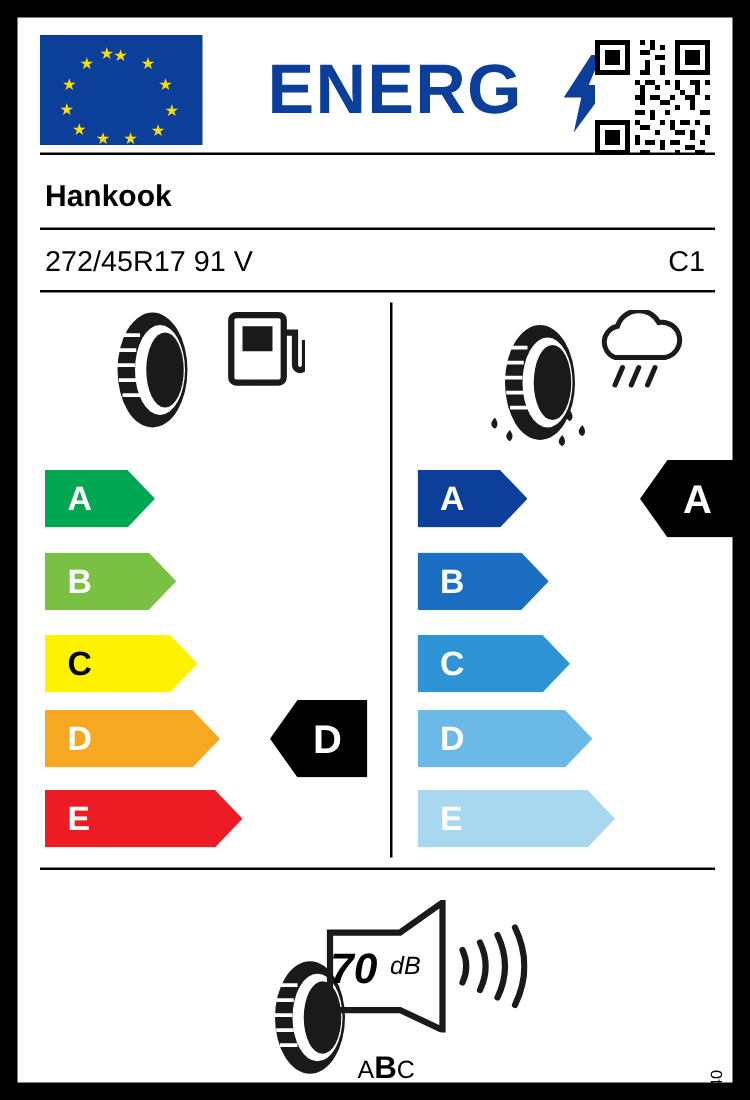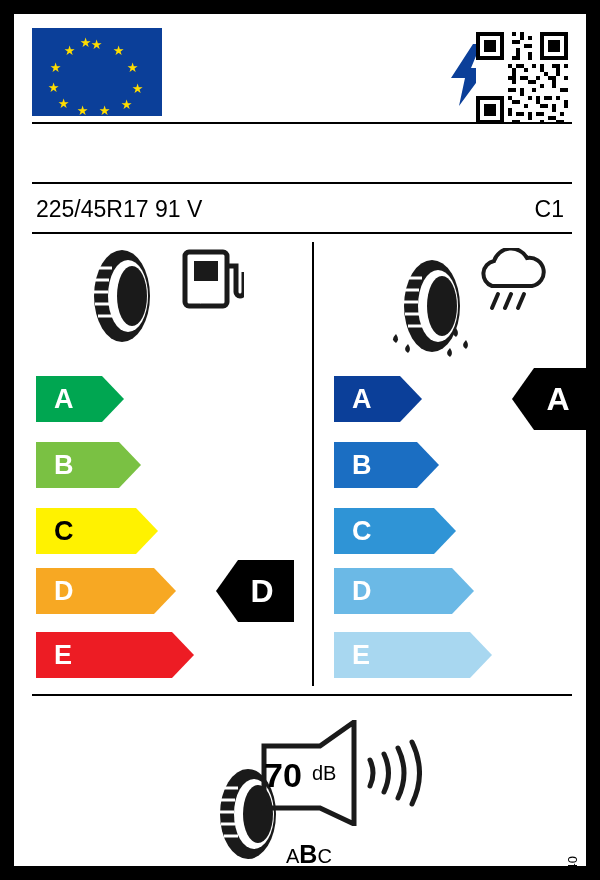--- a/index.html
+++ b/index.html
@@ -154,20 +154,21 @@
     position: absolute;
     left: 0;
     top: 690px;
     width: 100%;
     height: 166px;
   }
   .db-value {
     position: absolute;
     font-weight: bold;
     color: #000;
+    font-style: italic;
   }
   .side-code {
     position: absolute;
     right: 6px;
     bottom: 10px;
     font-size: 13px;
     color: #000;
     transform: rotate(-90deg);
     transform-origin: 100% 100%;
     white-space: nowrap;
@@ -196,20 +197,21 @@
       <div class="eu-star" style="left:88px; top:70px;">★</div>
       <div class="eu-star" style="left:66px; top:76px;">★</div>
       <div class="eu-star" style="left:44px; top:76px;">★</div>
       <div class="eu-star" style="left:25px; top:69px;">★</div>
       <div class="eu-star" style="left:15px; top:53px;">★</div>
       <div class="eu-star" style="left:17px; top:33px;">★</div>
       <div class="eu-star" style="left:31px; top:16px;">★</div>
       <div class="eu-star" style="left:47px; top:8px;">★</div>
     </div>
 
+    <div class="energ-word">ENERG</div>
 
     <div class="bolt">
       <svg width="36" height="62" viewBox="0 0 36 62">
         <polygon points="22,0 0,34 14,34 8,62 36,24 20,24 30,0" fill="#0b3f99"></polygon>
       </svg>
     </div>
 
     <div class="qr">
       <svg width="92" height="92" viewBox="0 0 23 23" shape-rendering="crispEdges">
         <rect width="23" height="23" fill="#fff"></rect>
@@ -279,23 +281,24 @@
           <rect x="21" y="20" width="1" height="1"></rect>
             <rect x="16" y="22" width="1" height="1"></rect>
           <rect x="20" y="22" width="2" height="1"></rect>
         </g>
       </svg>
     </div>
 
     <div class="hr" style="top:108px;"></div>
   </div>
 
+  <div class="brand">Hankook</div>
   <div class="hr" style="top:168px;"></div>
 
-  <div class="tyre-size">225/45R17 91 V</div>
+  <div class="tyre-size">272/45R17 91 V</div>
   <div class="tyre-class">C1</div>
   <div class="hr" style="top:218px;"></div>
 
   <div class="vdiv"></div>
 
   <div style="position:absolute; left:68px; top:232px;">
     <svg width="105" height="100" viewBox="0 0 105 100">
       <ellipse cx="40" cy="50" rx="28" ry="46" fill="#1a1a1a"></ellipse>
       <ellipse cx="46" cy="50" rx="20" ry="36" fill="#ffffff"></ellipse>
       <ellipse cx="50" cy="50" rx="15" ry="30" fill="#1a1a1a"></ellipse>

